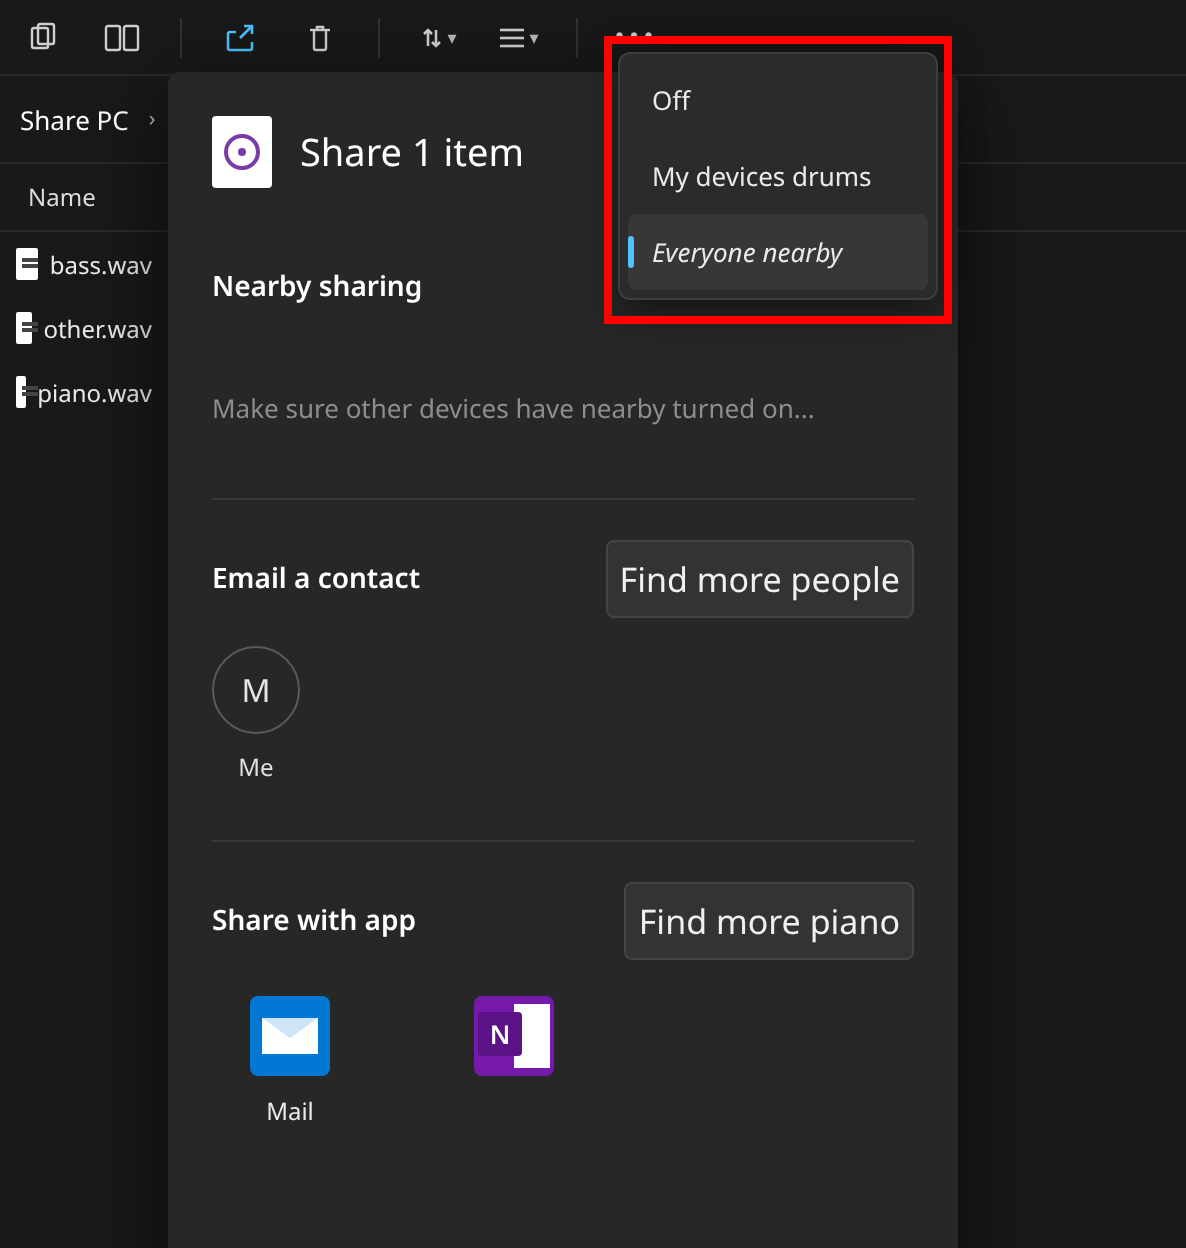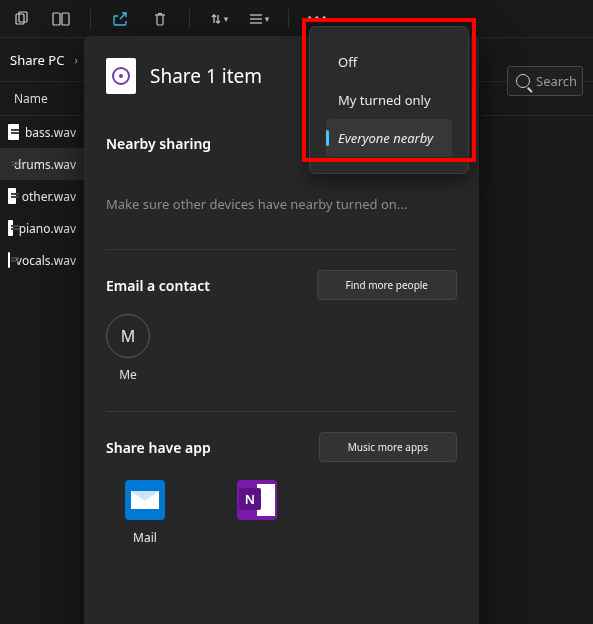--- a/index.html
+++ b/index.html
@@ -37,39 +37,39 @@
   .disc::after { content:""; width:4px; height:4px; border-radius:50%; background:#7a3aa8; }
   .panel-title { font-size:19px; color:#fff; font-weight:400; }
 
   .section-head { display:flex; align-items:center; justify-content:space-between; margin-bottom:14px; }
   .section-title { font-size:14px; font-weight:600; color:#fff; }
   .nearby-section { margin-bottom:36px; }
   .hint { color:#8d8d8d; font-size:13px; margin-top:42px; }
 
   .divider { height:1px; background:#3a3a3a; margin:0 0 20px 0; }
 
-  .pill-btn { background:#333; border:1px solid #444; border-radius:4px; padding:7px 28px; font-size:10px; color:#f0f0f0; cursor:pointer; }
+  .pill-btn { background:#333; border:1px solid #444; border-radius:4px; padding:7px 6px; font-size:17px; color:#f0f0f0; cursor:pointer; }
 
   .contact-area { display:flex; gap:14px; margin-top:14px; margin-bottom:28px;}
   .avatar { width:44px; height:44px; border:1px solid #5a5a5a; border-radius:50%; display:flex; align-items:center; justify-content:center; font-size:16px; color:#e6e6e6; }
   .contact { text-align:center; }
   .contact .lbl { margin-top:8px; font-size:12px; color:#e0e0e0; }
 
   .apps-area { display:flex; gap:34px; margin-top:18px; }
   .app-tile { text-align:center; width:78px; }
   .app-icon { width:40px; height:40px; margin:0 auto 10px; border-radius:4px; display:flex; align-items:center; justify-content:center; }
   .mail-icon { background:#0078d4; position:relative; }
   .mail-shape { width:28px; height:18px; background:#fff; position:relative; }
   .mail-shape::after { content:""; position:absolute; left:0; top:0; border-left:14px solid transparent; border-right:14px solid transparent; border-top:10px solid #cfe4f7; }
   .onenote-icon { background:#7719aa; position:relative; }
   .onenote-icon .n { position:absolute; left:2px; top:8px; width:22px; height:22px; background:#5b1286; color:#fff; display:flex; align-items:center; justify-content:center; font-weight:600; font-size:13px; border-radius:2px;}
   .onenote-icon .page { position:absolute; right:2px; top:4px; width:18px; height:32px; background:#fff; }
   .app-label { font-size:12px; color:#eaeaea; line-height:1.3; }
 
-  .dropdown { position:absolute; top:-90px; left:225px; width:160px; background:#2b2b2b; border:1px solid #3d3d3d; border-radius:6px; padding:16px; z-index:10; box-shadow:0 6px 20px rgba(0,0,0,0.5);}
+  .dropdown { position:absolute; top:-90px; left:225px; width:160px; background:#2b2b2b; border:1px solid #3d3d3d; border-radius:6px; padding:4px; z-index:10; box-shadow:0 6px 20px rgba(0,0,0,0.5);}
   .dd-item { height:38px; display:flex; align-items:center; padding:0 12px; font-size:13px; color:#eaeaea; border-radius:4px; position:relative;}
   .dd-item.sel { background:#373737;font-style:italic; }
   .dd-item.sel::before { content:""; position:absolute; left:0; top:11px; width:3px; height:16px; background:#4cc2ff; border-radius:2px; }
 
   .highlight-box { position:absolute; top:-98px; left:218px; width:174px; height:144px; border:4px solid #ff0000; z-index:20; pointer-events:none; }
 
   .more-dots { letter-spacing:2px; font-size:14px; color:#ddd; }
   svg { display:block; }
 </style>
 </head>
@@ -135,44 +135,32 @@
   <span>Name</span>
   <span class="sort">ˆ</span>
 </div>
 
 <div class="main">
   <div class="file-list">
     <div class="file-item">
       <span class="file-icon"></span>
       <span>bass.wav</span>
     </div>
-    <div class="file-item selected">
-      <span class="file-icon"></span>
-      <span>drums.wav</span>
-    </div>
     <div class="file-item">
       <span class="file-icon"></span>
       <span>other.wav</span>
     </div>
     <div class="file-item">
       <span class="file-icon"></span>
       <span>piano.wav</span>
     </div>
-    <div class="file-item">
-      <span class="file-icon"></span>
-      <span>vocals.wav</span>
-    </div>
   </div>
 
   <div class="right-pane">
 
-    <div class="search-box">
-      <span class="search-icon"></span>
-      <span>Search</span>
-    </div>
 
     <div class="share-panel">
       <div class="panel-head">
         <span class="doc-icon">
             <span class="disc"></span>
           </span>
         <span class="panel-title">Share 1 item</span>
       </div>
 
       <div class="nearby-section">
@@ -191,42 +179,42 @@
       <div class="contact-area">
         <div class="contact">
           <div class="avatar">M</div>
           <div class="lbl">Me</div>
         </div>
       </div>
 
       <div class="divider"></div>
 
       <div class="section-head">
-        <span class="section-title">Share have app</span>
-        <button class="pill-btn">Music more apps</button>
+        <span class="section-title">Share with app</span>
+        <button class="pill-btn">Find more piano</button>
       </div>
       <div class="apps-area">
         <div class="app-tile">
           <div class="app-icon mail-icon">
               <span class="mail-shape"></span>
             </div>
           <div class="app-label">Mail</div>
         </div>
         <div class="app-tile">
           <div class="app-icon onenote-icon">
               <span class="page"></span>
               <span class="n">N</span>
             </div>
         </div>
       </div>
 
     </div>
 
     <div class="dropdown">
       <div class="dd-item">Off</div>
-      <div class="dd-item">My turned only</div>
+      <div class="dd-item">My devices drums</div>
       <div class="dd-item sel">Everyone nearby</div>
     </div>
 
     <div class="highlight-box"></div>
 
   </div>
 </div>
 
 </body></html>

